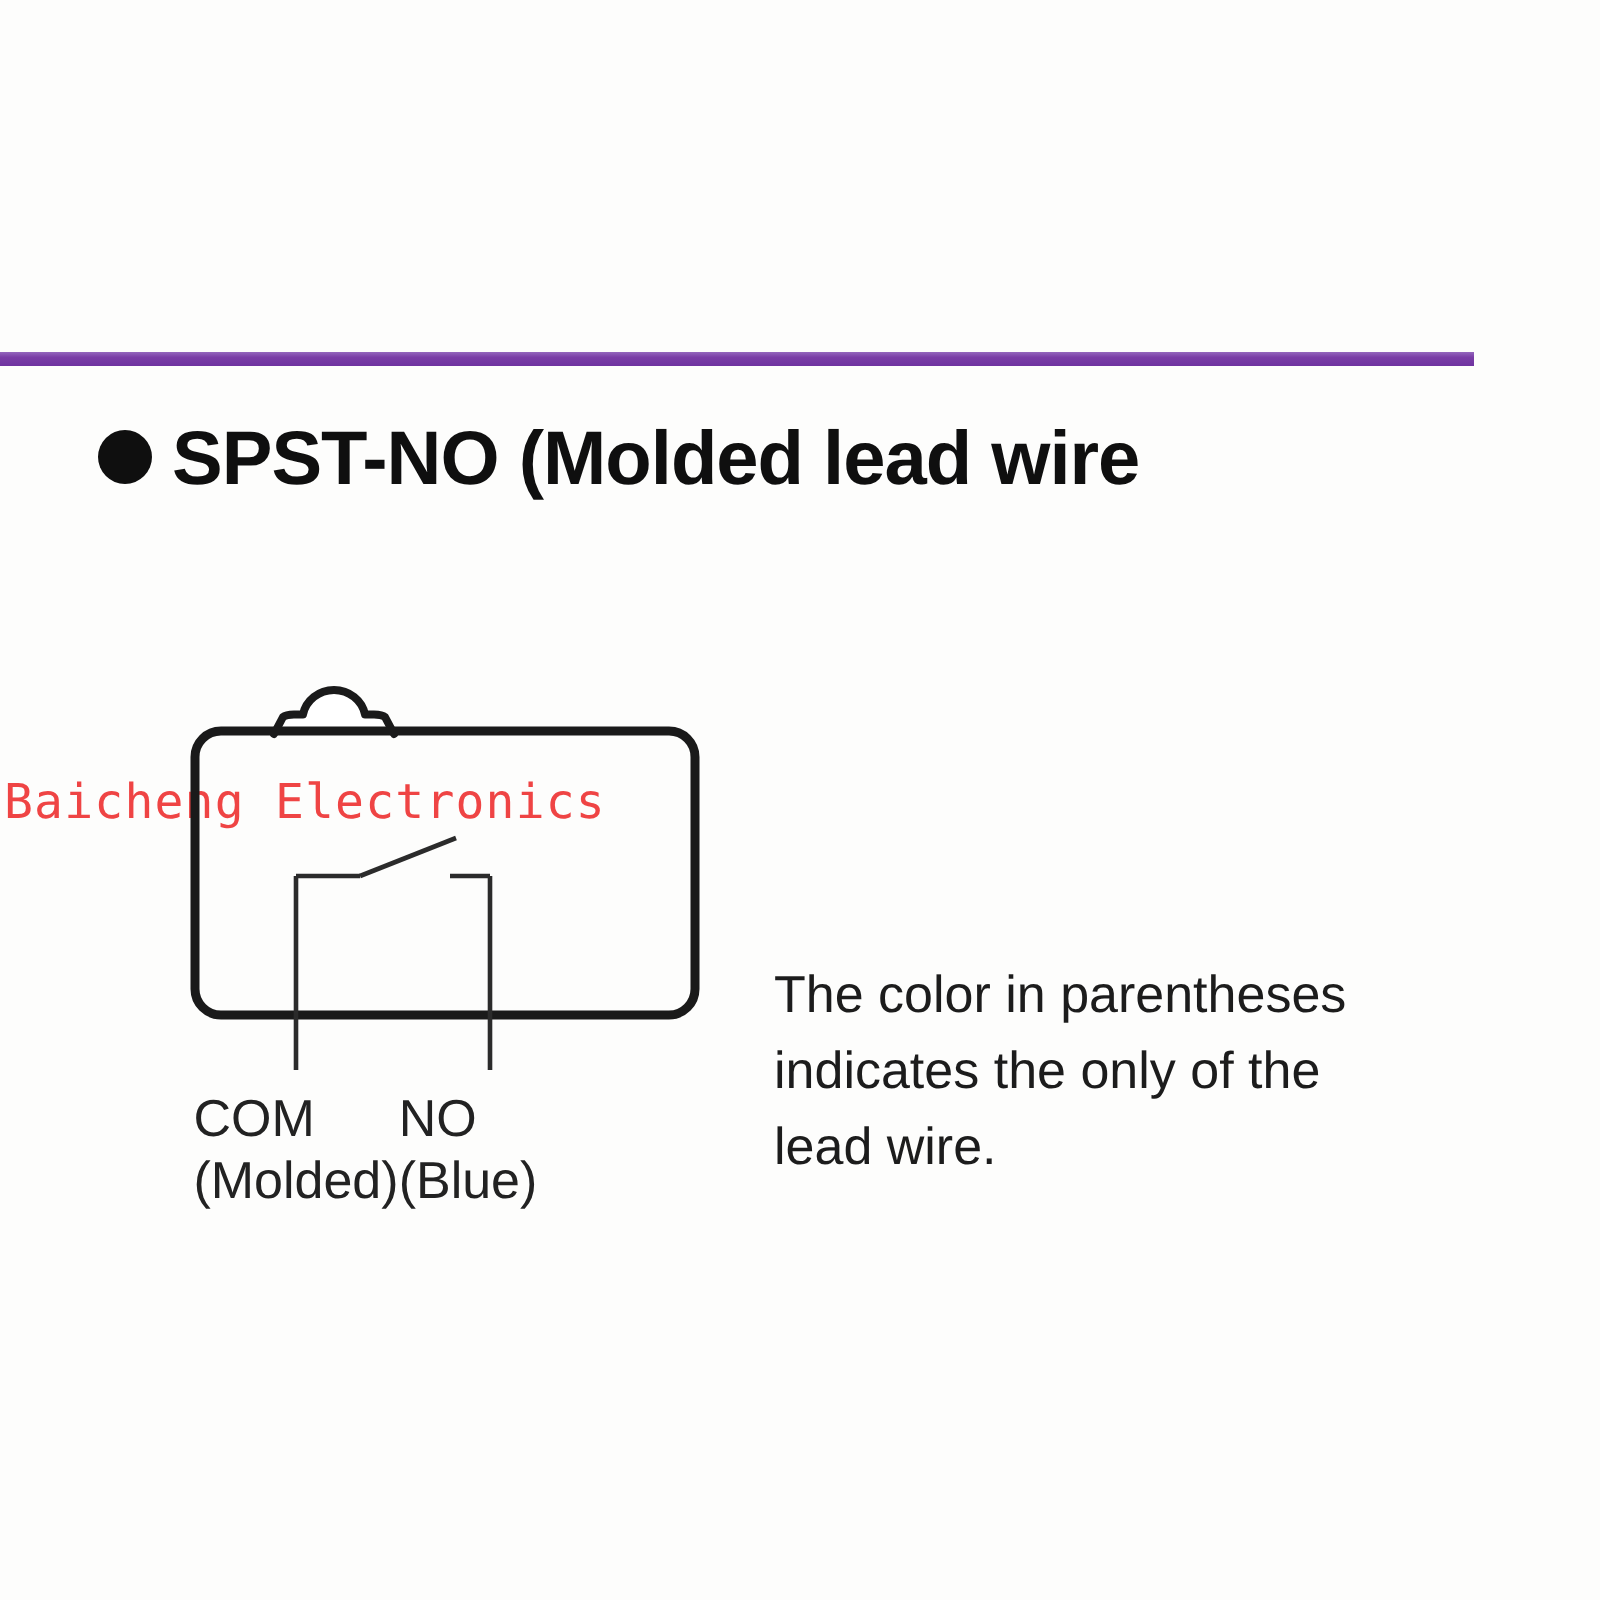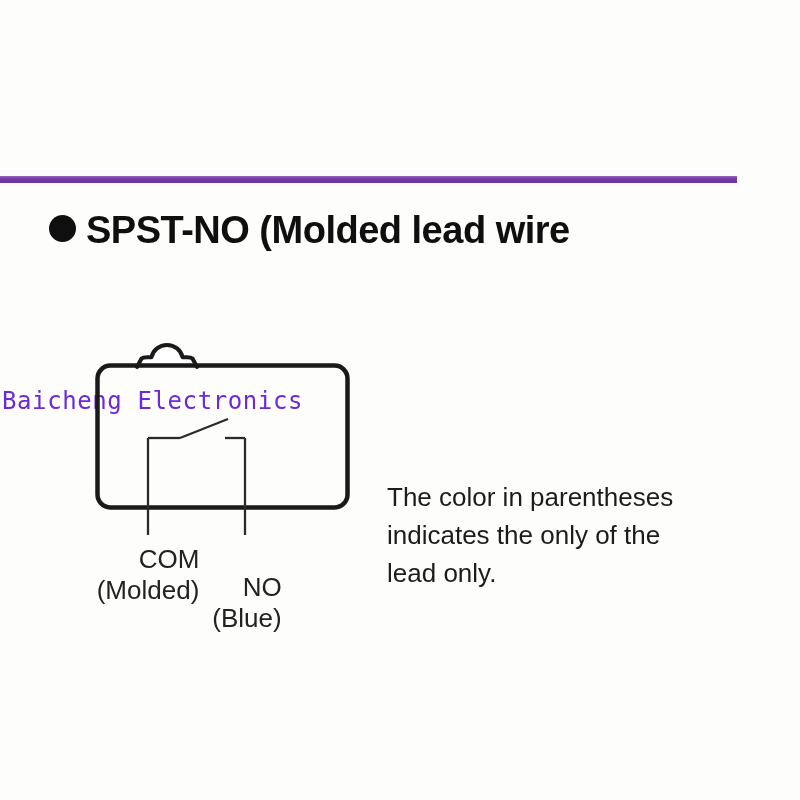--- a/index.html
+++ b/index.html
@@ -36,42 +36,42 @@
     line-height: 50px;
     color: #0f0f0f;
     white-space: nowrap;
   }
   .watermark {
     position: absolute;
     left: 2px; top: 387px;
     font-family: "DejaVu Sans Mono", monospace;
     font-size: 24px;
     letter-spacing: 0.6px;
-    color: #6d28d9;
+    color: #ef4444;
     white-space: nowrap;
     z-index: 1;
   }
   .diagram-svg {
     position: absolute;
     left: 85px; top: 330px;
     z-index: 2;
   }
   .terminal-label {
     position: absolute;
     top: 544px;
     transform: translateX(-50%);
-    text-align: right;
+    text-align: left;
     font-size: 26px;
     line-height: 31px;
     color: #222;
     z-index: 2;
     white-space: nowrap;
   }
   .terminal-label.com { left: 148px; }
-  .terminal-label.no  { left: 247px; margin-top: 28px; }
+  .terminal-label.no  { left: 234px; }
   .note {
     position: absolute;
     left: 387px; top: 478px;
     font-size: 26px;
     line-height: 38px;
     color: #1c1c1c;
     white-space: nowrap;
   }
 </style>
 </head>
@@ -110,16 +110,16 @@
     <div>(Molded)</div>
   </div>
   <div class="terminal-label no">
     <div>NO</div>
     <div>(Blue)</div>
   </div>
 
   <div class="note">
     <div>The color in parentheses</div>
     <div>indicates the only of the</div>
-    <div>lead only.</div>
+    <div>lead wire.</div>
   </div>
 
 </div>
 
 </body></html>

